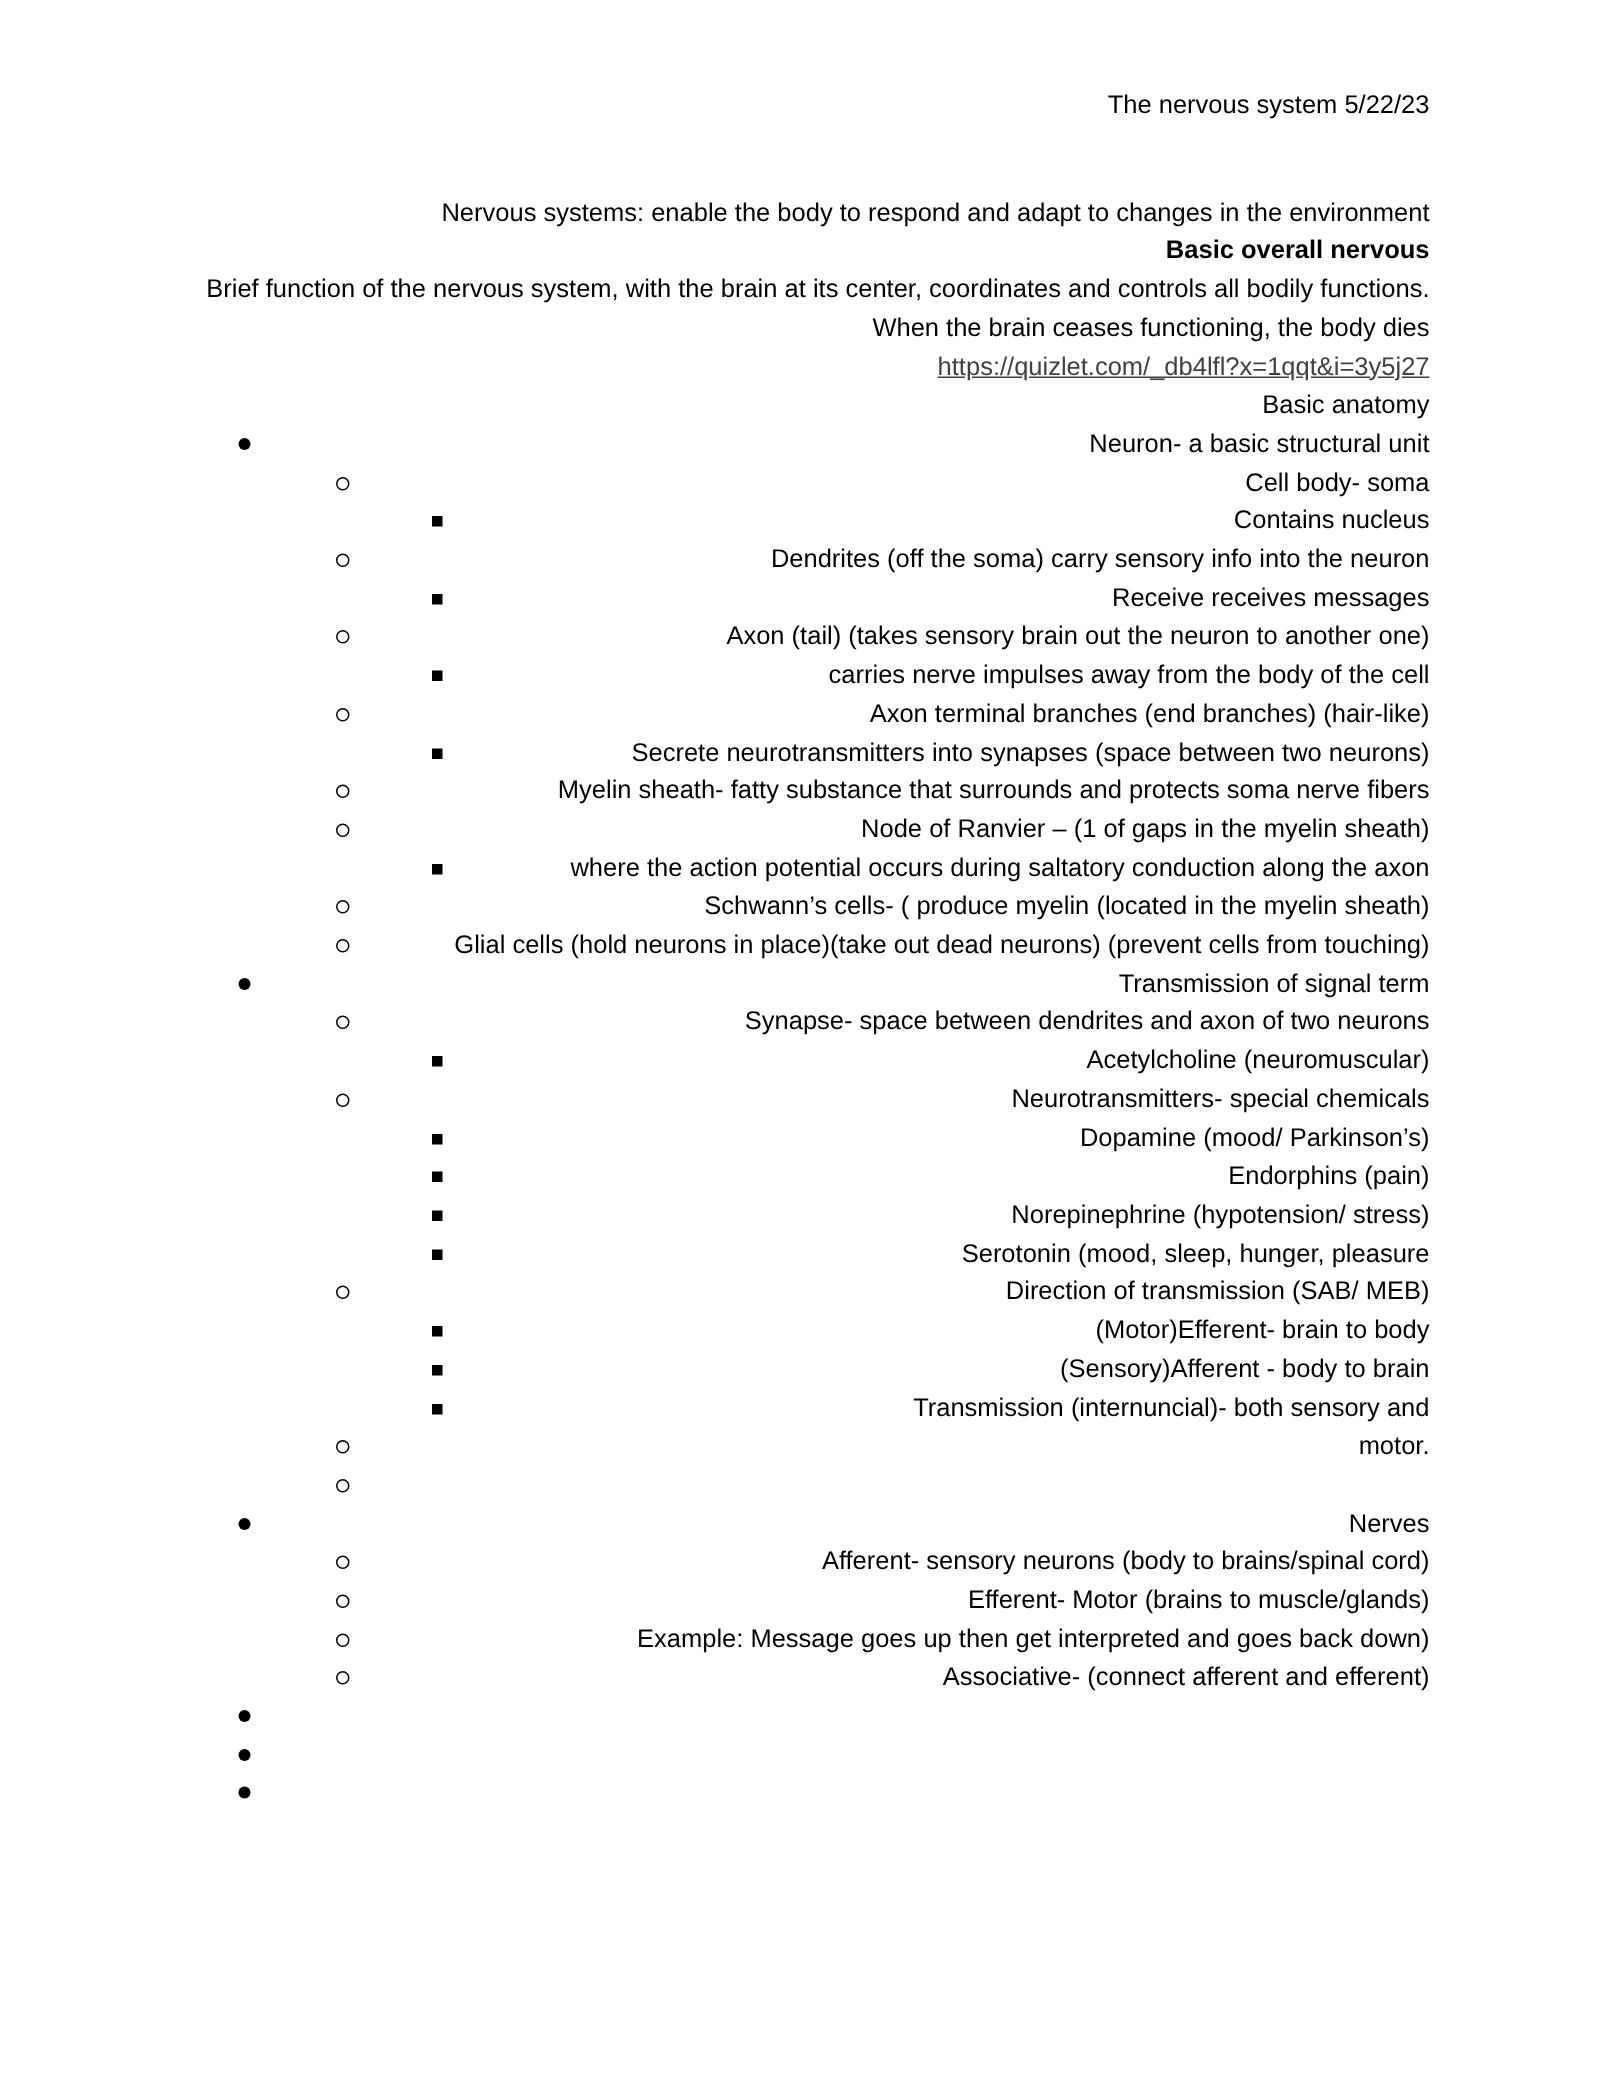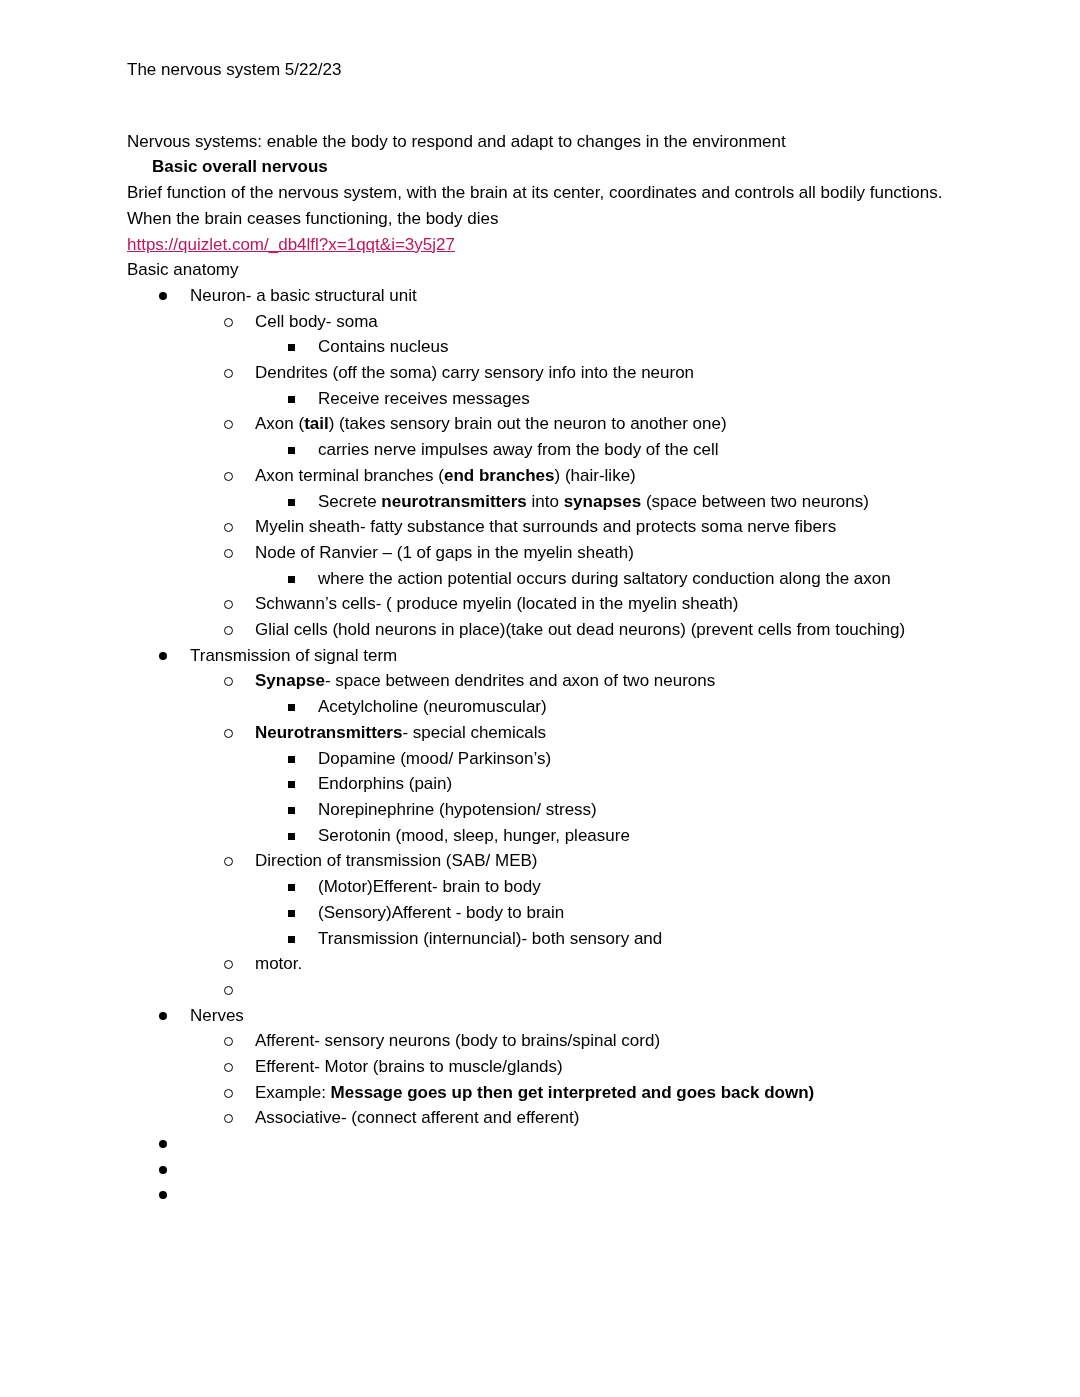--- a/index.html
+++ b/index.html
@@ -6,37 +6,37 @@
   body {
     width: 1080px;
     height: 1397px;
     background: #ffffff;
     font-family: "Liberation Sans", "DejaVu Sans", sans-serif;
     font-size: 17px;
     line-height: 25.7px;
     color: #000000;
     overflow: hidden;
   }
-  .doc { padding: 57px 127px 20px 127px; }
+  .doc { padding: 57px 127px 20px 127px; text-align: right; }
   p { margin: 0; }
   .title { margin-bottom: 46px; }
   .heading-indent { padding-left: 25px; font-weight: bold; }
-  a.doclink { color: #be185d; text-decoration: underline; cursor: pointer; }
+  a.doclink { color: #404040; text-decoration: underline; cursor: pointer; }
   .row { position: relative; min-height: 25.7px; }
   .lvl1 { padding-left: 63px; }
   .lvl2 { padding-left: 128px; }
   .lvl3 { padding-left: 191px; }
   .bullet { position: absolute; display: inline-block; }
   .lvl1 .bullet { left: 32px; }
   .lvl2 .bullet { left: 97px; }
   .lvl3 .bullet { left: 161px; }
   .disc   { top: 9px;  width: 8px; height: 8px; background: #000; border-radius: 50%; }
   .circle { top: 9px;  width: 9px; height: 9px; border: 1.5px solid #000; border-radius: 50%; box-sizing: border-box; }
   .square { top: 10px; width: 7px; height: 7px; background: #000; }
-  b { font-weight: bold; }
+  b { font-weight: normal; }
 </style>
 </head>
 <body>
 
 <div class="doc">
   <p class="title">The nervous system 5/22/23</p>
   <p>Nervous systems: enable the body to respond and adapt to changes in the environment</p>
   <p class="heading-indent">Basic overall nervous</p>
   <p>Brief function of the nervous system, with the brain at its center, coordinates and controls all bodily functions. When the brain ceases functioning, the body dies</p>
   <p><a class="doclink" href="#">https://quizlet.com/_db4lfl?x=1qqt&amp;i=3y5j27</a></p>

